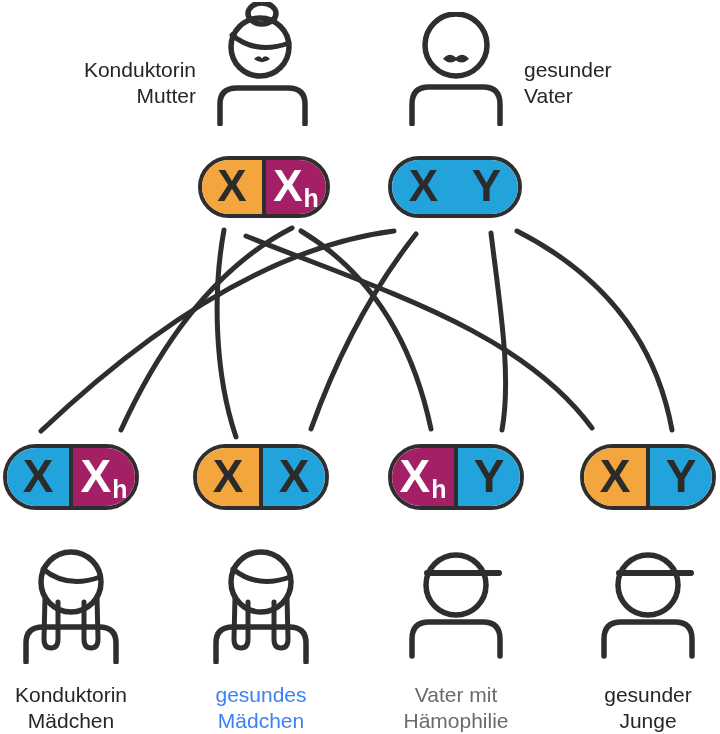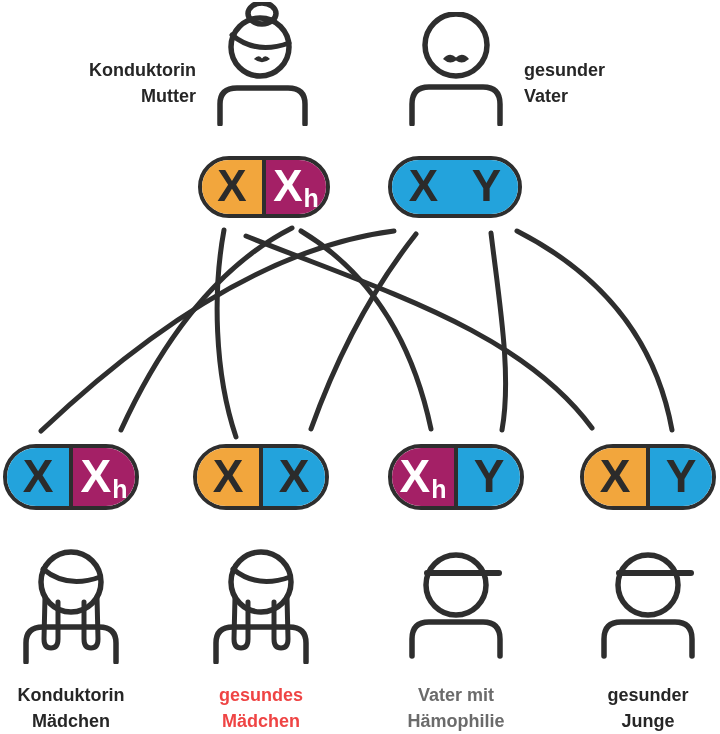--- a/index.html
+++ b/index.html
@@ -12,21 +12,21 @@
     position:absolute;display:flex;box-sizing:border-box;
     border:4px solid #2E2E2E;border-radius:60px;overflow:hidden;background:#fff;
   }
   .half{flex:1 1 50%;display:flex;align-items:center;justify-content:center;}
   .half.divided{border-left:4px solid #2E2E2E;}
   .allele-text{font-weight:700;line-height:1;letter-spacing:0;display:inline-flex;align-items:baseline;transform:translateY(-1px);}
   .capsule.parent .allele-text{font-size:44px;}
   .capsule.child  .allele-text{font-size:46px;}
   .allele-sub{font-size:25px;transform:translateY(6px);margin-left:1px;font-weight:700;}
   .person-label{
-    position:absolute;font-weight:700;font-size:18px;line-height:26px;
+    position:absolute;font-weight:400;font-size:21px;line-height:26px;
     white-space:pre-line;
   }
   .person-icon{position:absolute;}
   svg .stroke{fill:none;stroke:#2E2E2E;stroke-width:5.5;stroke-linecap:round;stroke-linejoin:round;}
   svg .stroke-thin{fill:none;stroke:#2E2E2E;stroke-width:5;stroke-linecap:round;stroke-linejoin:round;}
   svg .fillshape{fill:#2E2E2E;stroke:none;}
   .conn{fill:none;stroke:#2E2E2E;stroke-width:5;stroke-linecap:round;}
 </style>
 </head>
 <body>
@@ -135,21 +135,21 @@
         </div>
         <div class="half divided" style="background: rgb(35, 163, 220);">
           <span class="allele-text" style="color: rgb(43, 43, 43);">
             <span>X</span>
           </span>
         </div>
       </div>
       <svg class="person-icon" viewBox="0 0 112 124" width="112" height="124" style="left: 205px; top: 540px;">
         <use href="#sym-girl"></use>
       </svg>
-      <div class="person-label" style="left: 166px; top: 682px; width: 190px; text-align: center; color: #ef4444;">gesundes
+      <div class="person-label" style="left: 166px; top: 682px; width: 190px; text-align: center; color: #3b82f6;">gesundes
 Mädchen</div>
       <div class="capsule child" style="left: 388px; top: 444px; width: 136px; height: 66px; border-color: rgb(46, 46, 46);">
         <div class="half" style="background: rgb(164, 32, 102);">
           <span class="allele-text" style="color: rgb(255, 255, 255);">
             <span>X</span>
             <span class="allele-sub">h</span>
           </span>
         </div>
         <div class="half divided" style="background: rgb(35, 163, 220);">
           <span class="allele-text" style="color: rgb(43, 43, 43);">

